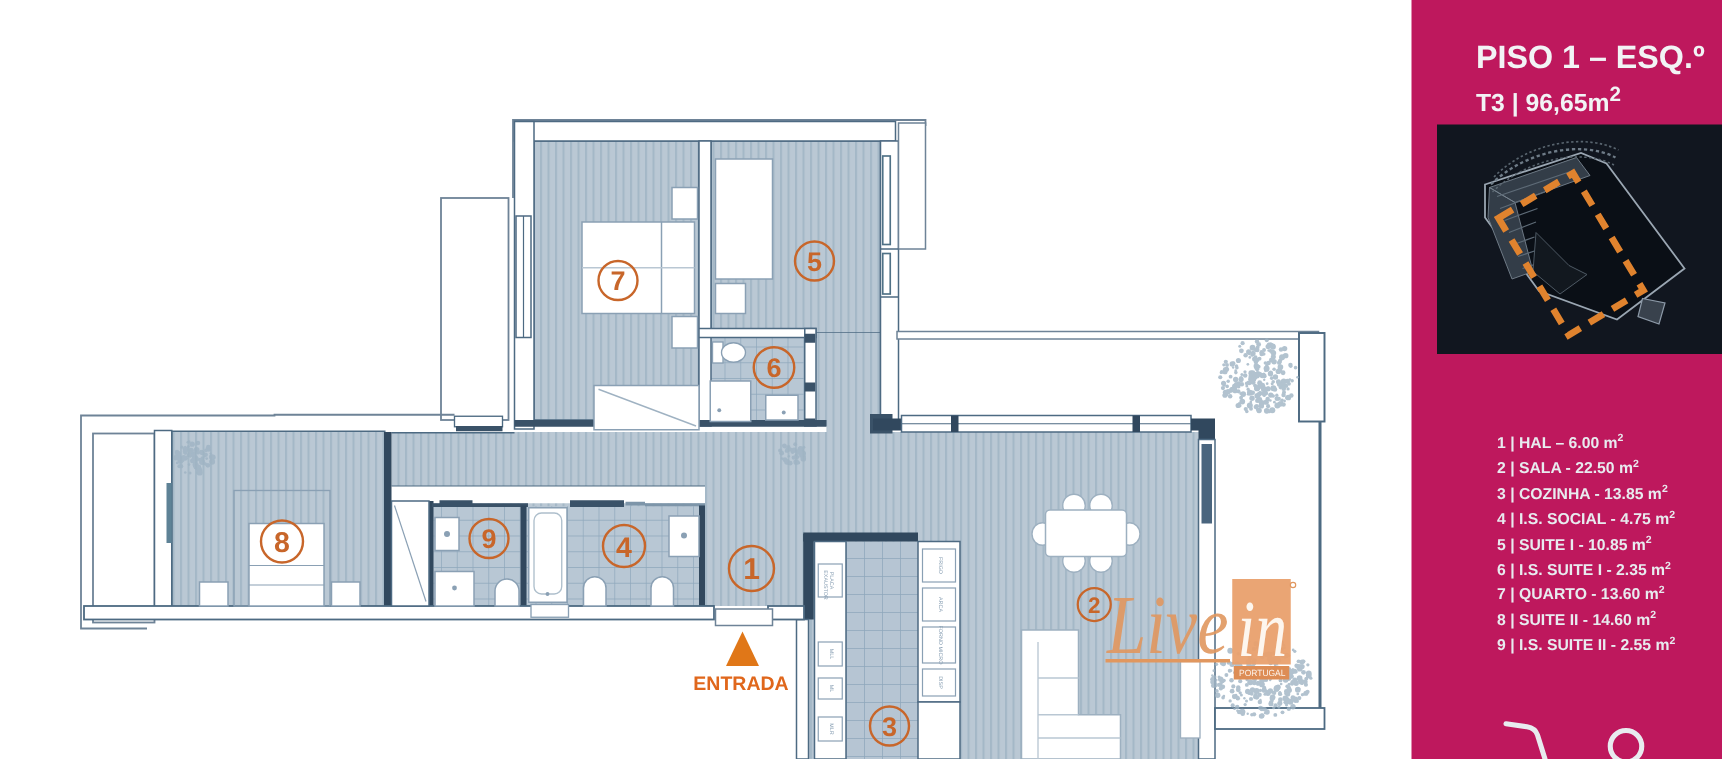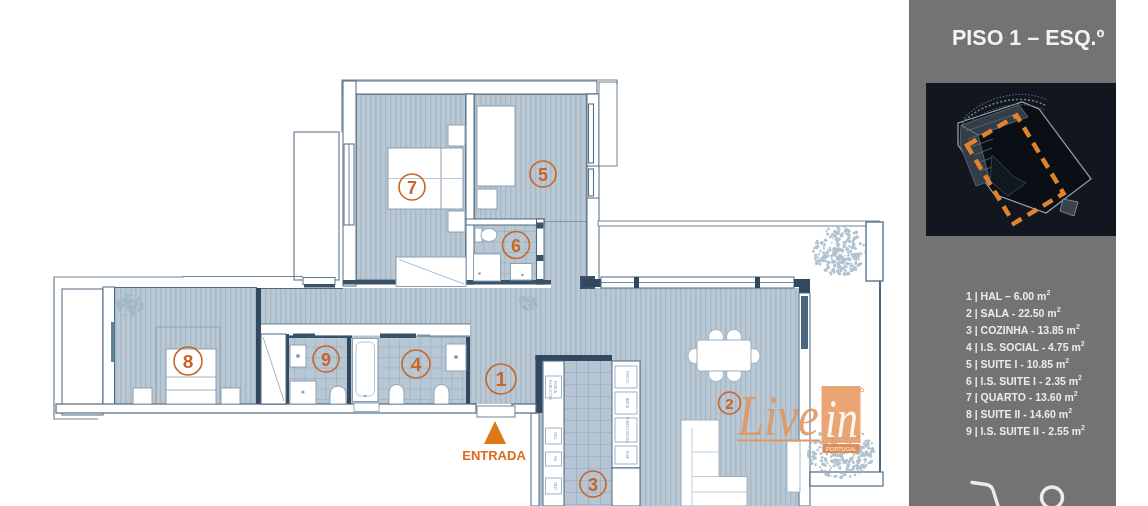--- a/index.html
+++ b/index.html
@@ -1,18 +1,18 @@
 <!DOCTYPE html>
 <html><head>
 <meta charset="utf-8">
 <style>
 html,body{margin:0;padding:0;width:1148px;height:506px;background:#fff;overflow:hidden;
 font-family:"Liberation Sans", sans-serif;}
 #plan{position:absolute;left:0;top:0;}
-#side{position:absolute;left:909px;top:0;width:207px;height:506px;background:#737373;}
+#side{position:absolute;left:941px;top:0;width:207px;height:506px;background:#be185d;}
 #side h1{color:#f2f3f5;font-size:21.5px;margin:26px 0 0 43px;white-space:nowrap;}
 #side h2{color:#f2f3f5;font-size:16.5px;margin:4px 0 0 43px;}
 #legend{position:absolute;left:57px;top:286px;color:#e8ebef;font-size:10.5px;font-weight:bold;line-height:14.4px;white-space:nowrap;}
 #legend sup{font-size:7px;}
 .simg{position:absolute;left:17px;top:83px;width:190px;height:153px;background:#11161f;}
 </style>
 </head>
 <body>
 <svg id="plan" width="941" height="506" viewBox="0 0 941 506">
 <defs>
@@ -1004,20 +1004,21 @@
 <text x="841.5" y="437" font-family="Liberation Serif, serif" font-style="italic" font-size="54" fill="#fdf6ee" text-anchor="middle" textLength="33" lengthAdjust="spacingAndGlyphs">in</text>
 <rect x="822.5" y="444" width="37" height="9" fill="#dd8d55"></rect>
 <text x="841.5" y="450.5" font-family="Liberation Sans, sans-serif" font-size="6" fill="#fdf3ea" text-anchor="middle" textLength="31" lengthAdjust="spacingAndGlyphs">PORTUGAL</text>
 <circle cx="862" cy="390" r="1.8" fill="none" stroke="#e1975f" stroke-width="0.8"></circle>
 </g>
 </svg>
 <div id="side">
 
 <h1><b>PISO 1 – ESQ.º</b></h1>
 
+<h2><b>T3 | 96,65m<sup>2</sup></b></h2>
 
 <div class="simg">
 <svg width="190" height="153" viewBox="0 0 190 153">
 <g>
 
 <path d="M32,40 L96,19 L113,26 L165,96 L120,130 L68,111 L32,62 Z" fill="#0a0f16" stroke="#9aa6b2" stroke-width="1.2"></path>
 
 <path d="M35,42 L93,22 L102,34 L52,52 Z M35,42 L52,52 L64,98 L50,103 L34,62 Z" fill="#333d48" stroke="#77838f" stroke-width="0.6"></path>
 <path d="M40,48 l50,-17 M42,56 l30,-11 M45,64 l22,-8 M48,72 l18,-7 M51,80 l14,-5 M54,88 l12,-4 M57,96 l9,-3" stroke="#5d6a76" stroke-width="0.8" fill="none"></path>
 

